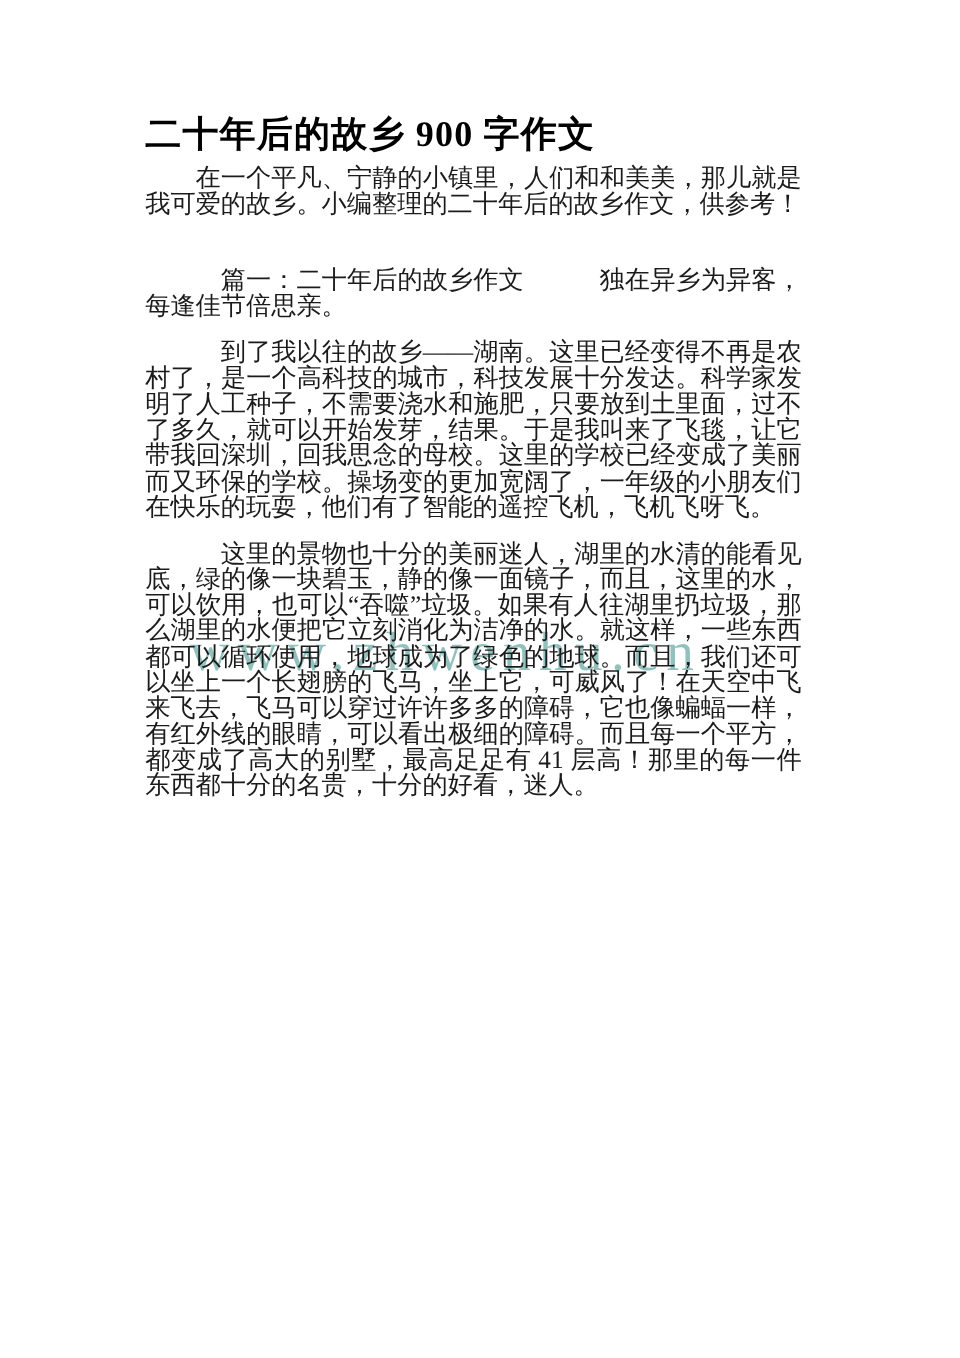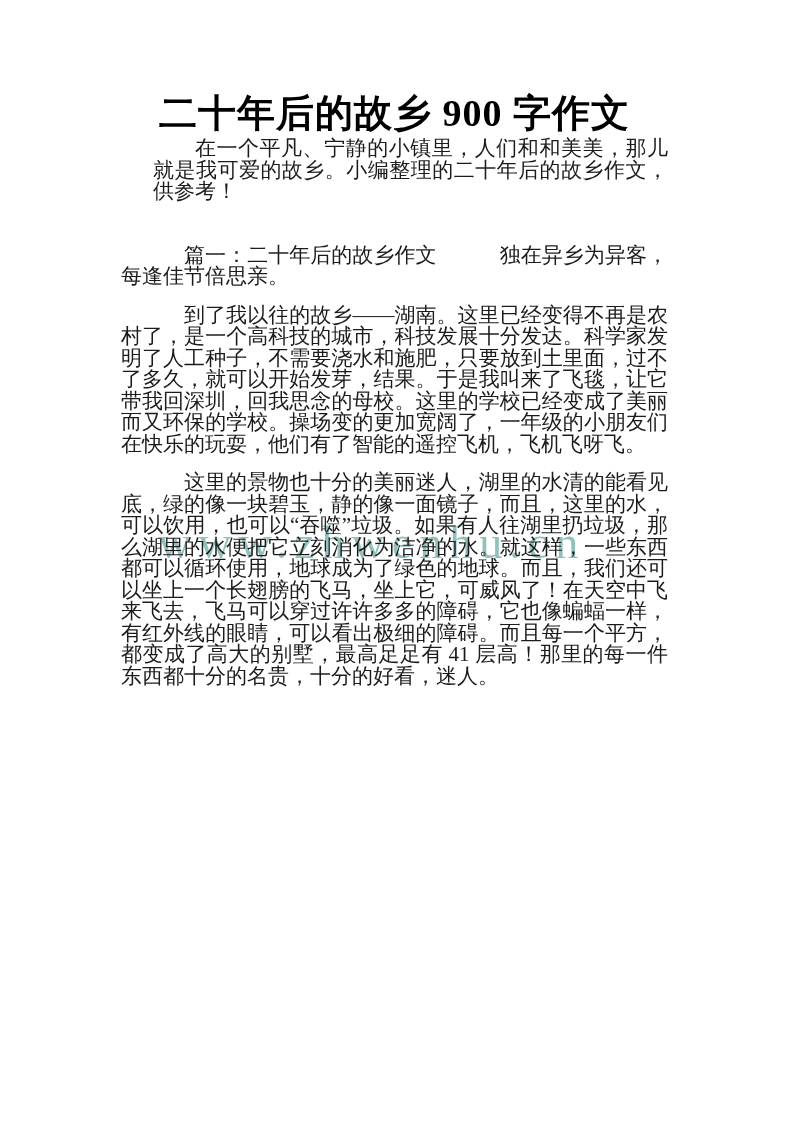--- a/index.html
+++ b/index.html
@@ -31,39 +31,37 @@
   }
   .content {
     position: absolute;
     left: 121px;
     top: 0;
     width: 547px;
     z-index: 1;
   }
   .doc-title {
     margin: 96px 0 0 0;
-    text-align: center;
-    font-size: 38px;
+    font-size: 30px;
     font-weight: 700;
     color: #000000;
     line-height: 34px;
     letter-spacing: 1px;
   }
   .para {
     margin: 0;
     font-size: 21px;
     line-height: 21.5px;
     text-align: justify;
     text-justify: inter-ideograph;
     word-break: break-all;
   }
   .intro {
     margin-top: 8px;
     text-indent: 2em;
-    margin-left: 32px;
   }
   .section-heading {
     margin-top: 42px;
     text-indent: 3em;
   }
   .body-para {
     margin-top: 17px;
     text-indent: 3em;
   }
 </style>

